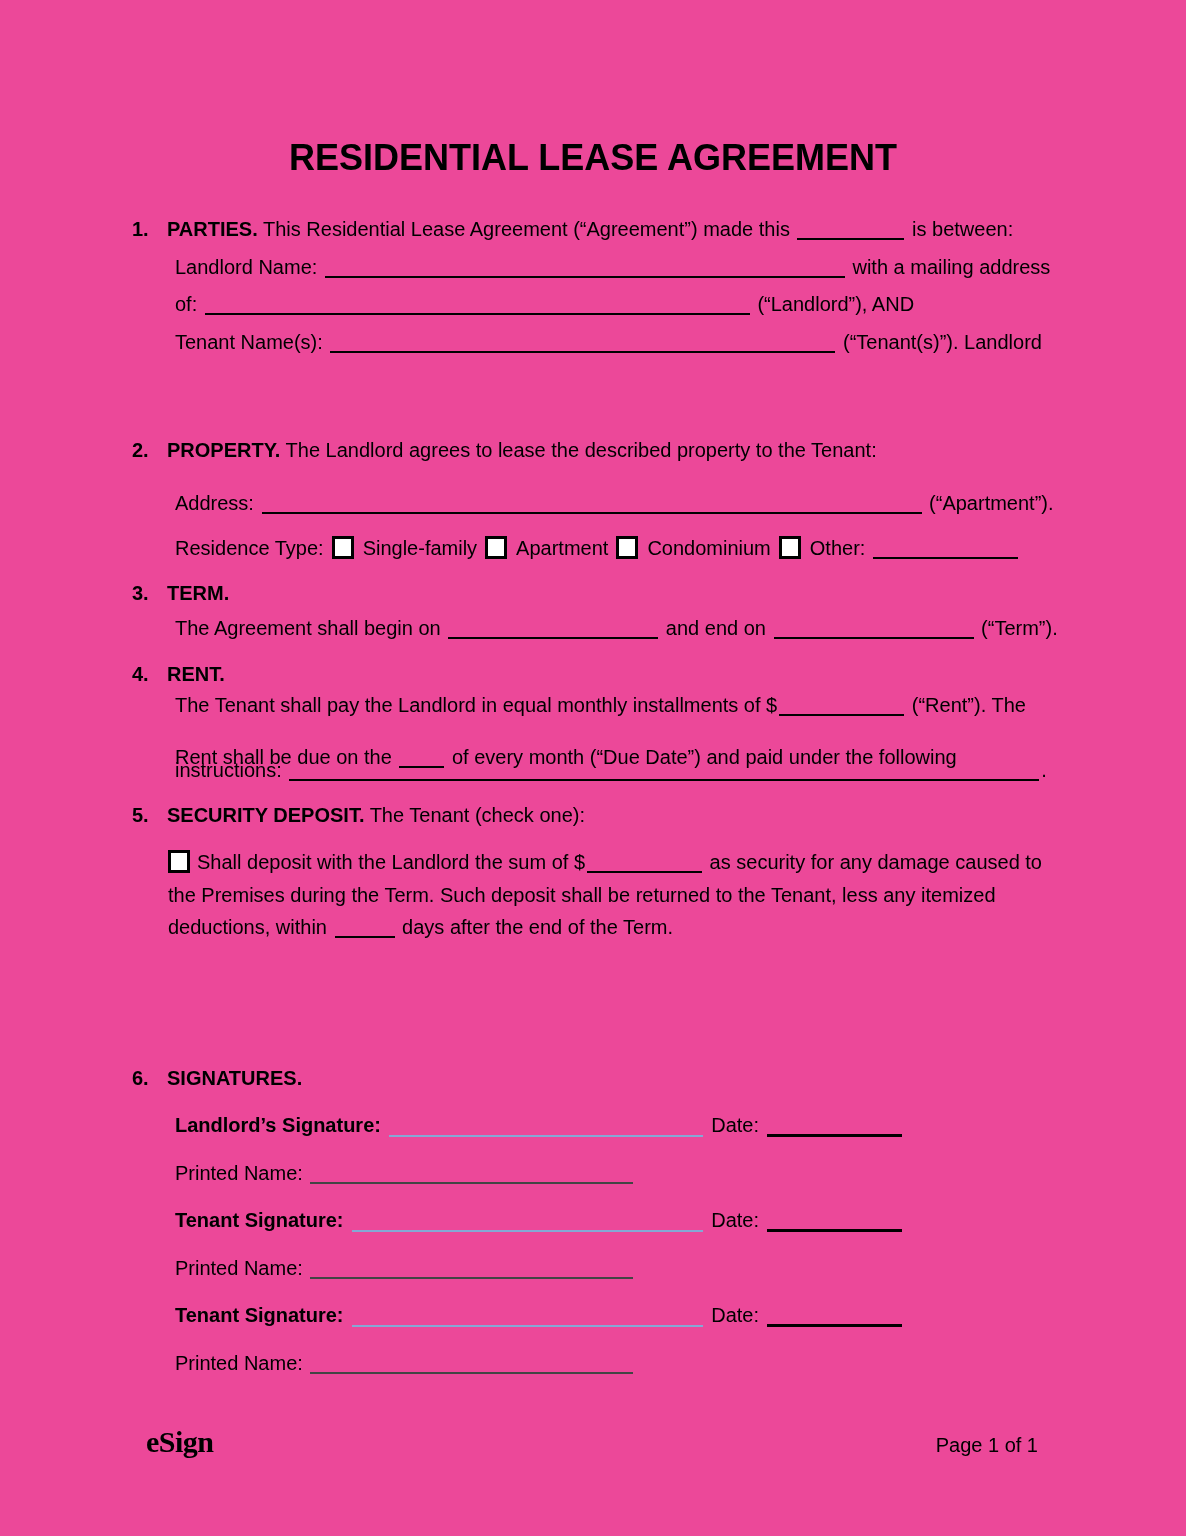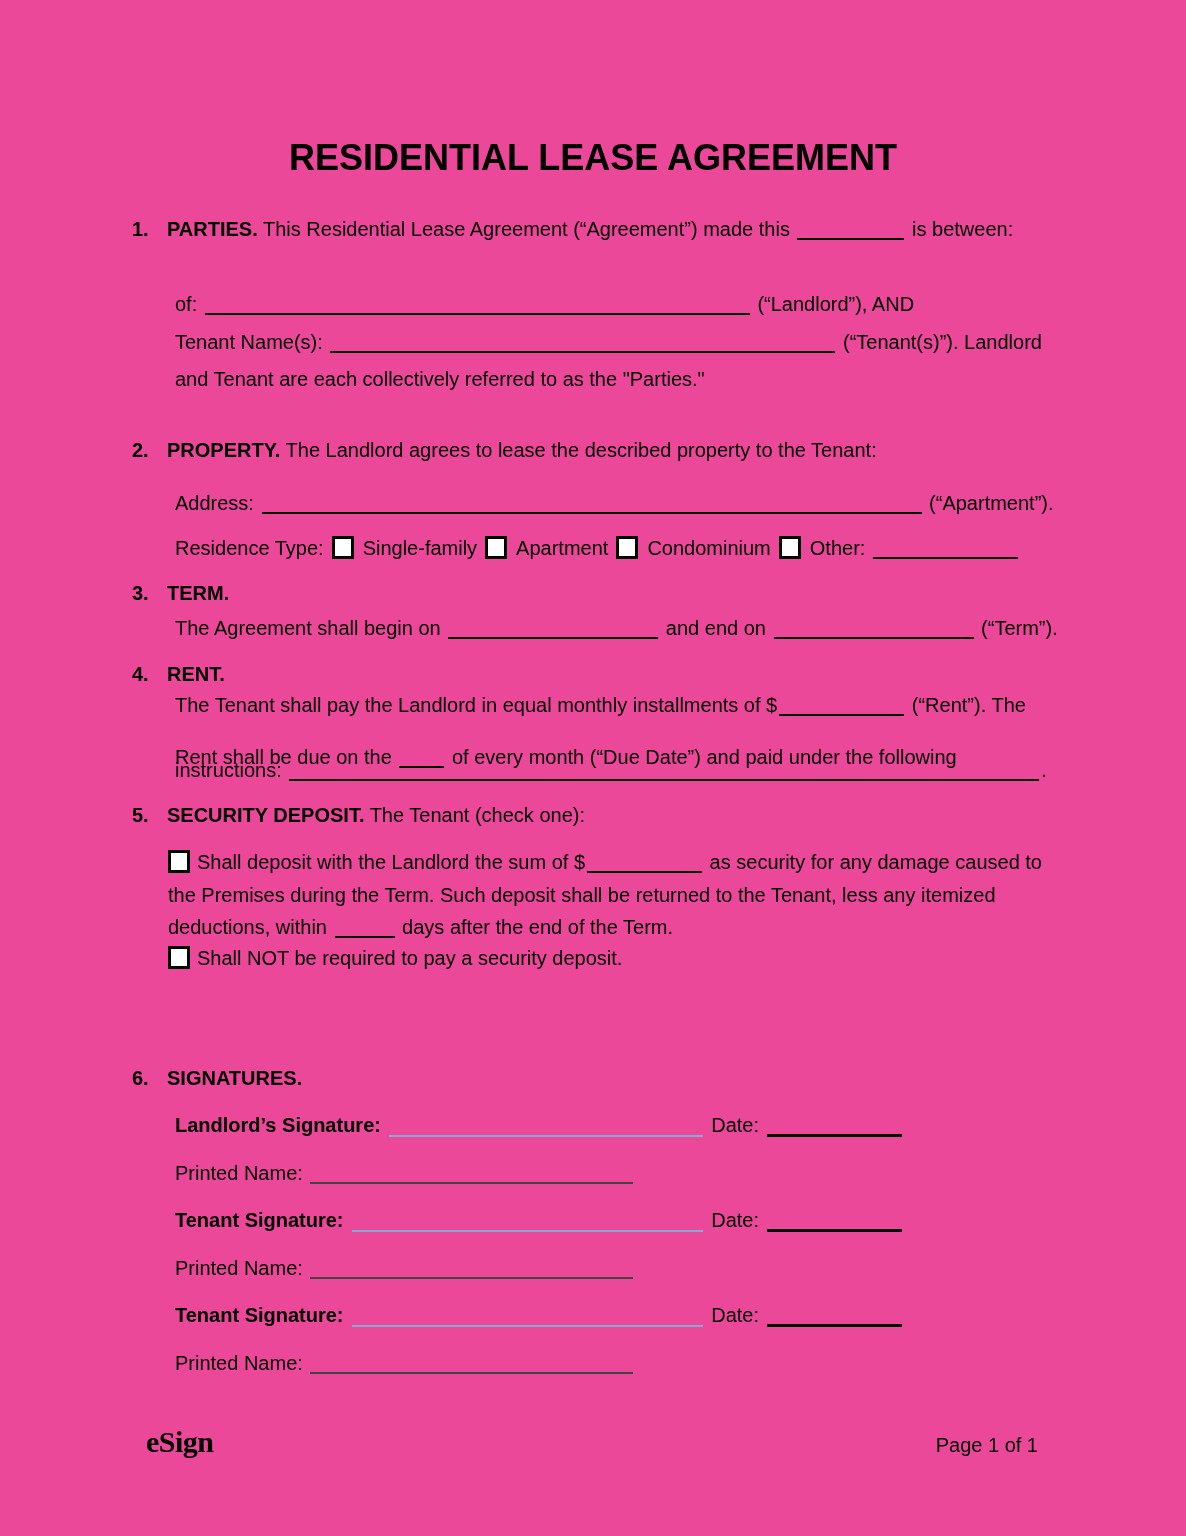--- a/index.html
+++ b/index.html
@@ -30,39 +30,38 @@
   .pageno{position:absolute;right:148px;top:1433px;font-size:20px;line-height:24px;}
 </style>
 </head>
 <body>
 
 <div class="page">
 
   <div class="title">RESIDENTIAL LEASE AGREEMENT</div>
 
   <div class="row nrow" style="top:217px"><span class="num b">1.</span><span class="b">PARTIES.</span> <span>This Residential Lease Agreement (“Agreement”) made this</span> <span class="bl w107"></span> <span>is between:</span></div>
+  <div class="row" style="top:255px"><span>Landlord Name:</span> <span class="bl w520"></span> <span>with a mailing address</span></div>
   <div class="row" style="top:292px"><span>of:</span> <span class="bl w545"></span> <span>(“Landlord”), AND</span></div>
   <div class="row" style="top:330px"><span>Tenant Name(s):</span> <span class="bl w505"></span> <span>(“Tenant(s)”). Landlord</span></div>
-  <div class="row" style="top:367px"><span>and Tenant are each collectively referred to as the "Parties."</span></div>
 
   <div class="row nrow" style="top:438px"><span class="num b">2.</span><span class="b">PROPERTY.</span> <span>The Landlord agrees to lease the described property to the Tenant:</span></div>
   <div class="row" style="top:491px"><span>Address:</span> <span class="bl w660"></span> <span>(“Apartment”).</span></div>
   <div class="row" style="top:536px"><span>Residence Type:</span><span class="cb"></span><span>Single-family</span><span class="cb"></span><span>Apartment</span><span class="cb"></span><span>Condominium</span><span class="cb"></span><span>Other:</span> <span class="bl w145"></span></div>
 
   <div class="row nrow" style="top:581px"><span class="num b">3.</span><span class="b">TERM.</span></div>
   <div class="row" style="top:616px"><span>The Agreement shall begin on</span> <span class="bl w210"></span> <span>and end on</span> <span class="bl w200"></span> <span>(“Term”).</span></div>
 
   <div class="row nrow" style="top:662px"><span class="num b">4.</span><span class="b">RENT.</span></div>
   <div class="row" style="top:693px"><span>The Tenant shall pay the Landlord in equal monthly installments of $</span><span class="bl w125"></span> <span>(“Rent”). The</span></div>
   <div class="row" style="top:745px"><span>Rent shall be due on the</span> <span class="bl w45"></span> <span>of every month (“Due Date”) and paid under the following</span></div>
   <div class="row" style="top:758px"><span>instructions:</span> <span class="bl w750"></span><span>.</span></div>
 
   <div class="row nrow" style="top:803px"><span class="num b">5.</span><span class="b">SECURITY DEPOSIT.</span> <span>The Tenant (check one):</span></div>
   <div class="para" style="top:846px"><span class="cb"></span><span>Shall deposit with the Landlord the sum of $</span><span class="bl w115"></span> <span>as security for any damage caused to the Premises during the Term. Such deposit shall be returned to the Tenant, less any itemized deductions, within</span> <span class="bl w60"></span> <span>days after the end of the Term.</span></div>
-  <div class="row optrow" style="top:946px"><span class="cb"></span><span>Shall NOT be required to pay a security deposit.</span></div>
 
   <div class="row nrow" style="top:1066px"><span class="num b">6.</span><span class="b">SIGNATURES.</span></div>
 
   <div class="sigrow" style="top:1113px">
       <span class="b">Landlord’s Signature:</span>
       <span class="sigline"></span>
       <span>Date:</span>
       <span class="dateline"></span>
     </div>
   <div class="row" style="top:1161px"><span>Printed Name:</span> <span class="bl bl-printed w323"></span></div>

